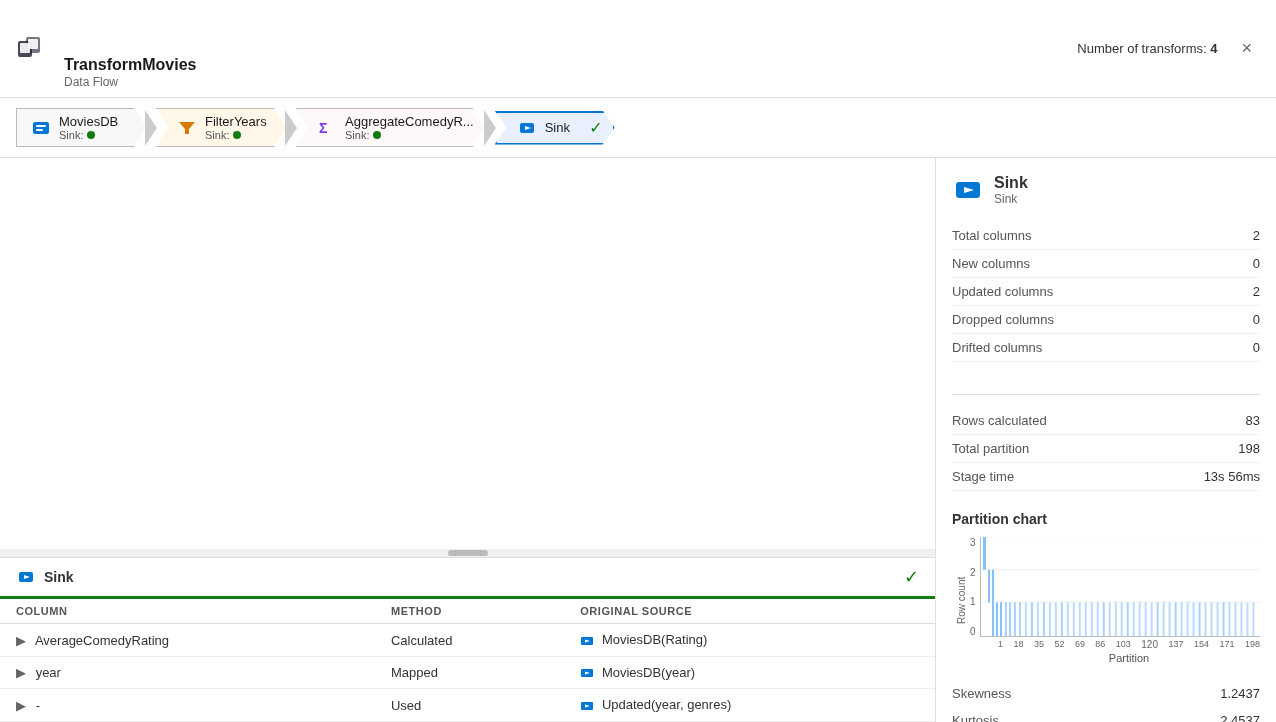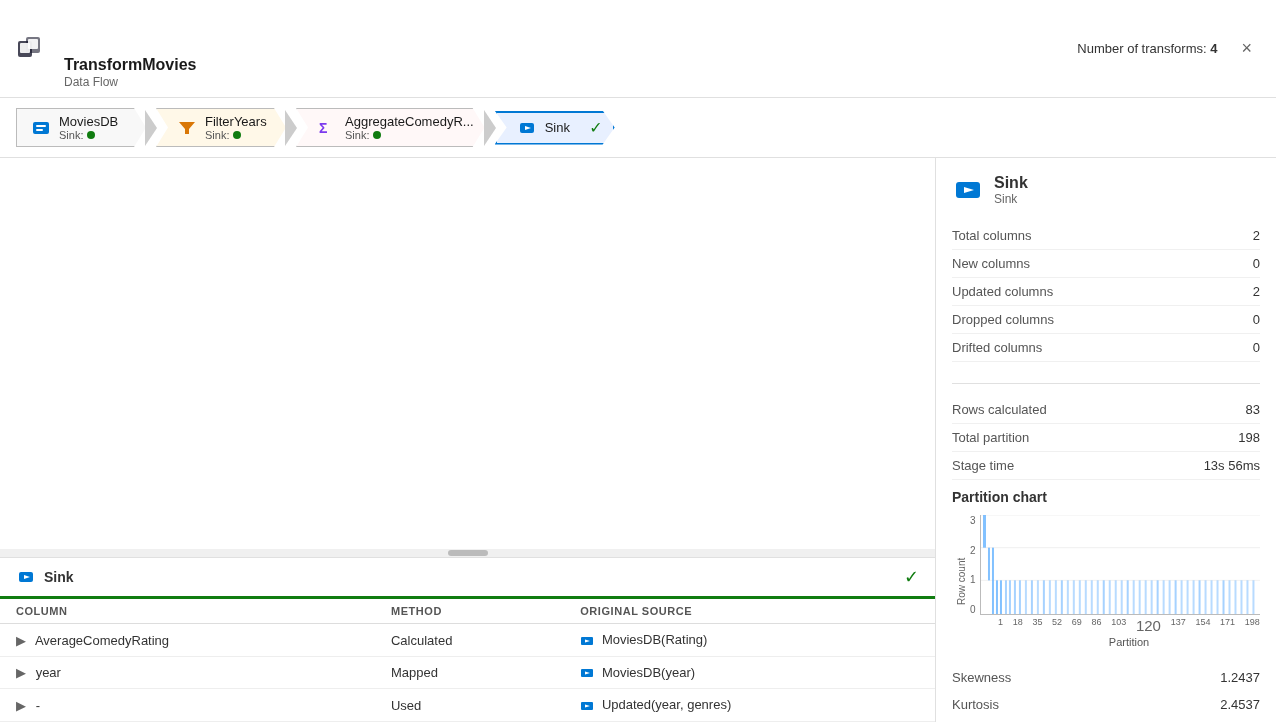--- a/index.html
+++ b/index.html
@@ -51,21 +51,21 @@
     .col-expand { color: #666; cursor: pointer; margin-right: 6px; }
     .source-icon { width: 14px; height: 14px; display: inline-block; margin-right: 4px; vertical-align: middle; }
 
     
     .right-panel { width: 340px; background: #fff; display: flex; flex-direction: column; overflow-y: auto; padding: 16px; }
     .panel-header { display: flex; align-items: center; margin-bottom: 16px; }
     .panel-icon { width: 32px; height: 32px; margin-right: 10px; display: flex; align-items: center; justify-content: center; }
     .panel-title { font-size: 16px; font-weight: 600; }
     .panel-subtitle { font-size: 12px; color: #666; }
 
-    .stats-section { margin-bottom: 9px; }
+    .stats-section { margin-bottom: 20px; }
     .stat-row { display: flex; justify-content: space-between; padding: 6px 0; border-bottom: 1px solid #f0f0f0; }
     .stat-label { color: #555; font-size: 13px; }
     .stat-value { font-weight: 400; font-size: 13px; }
     .divider { border: none; border-top: 1px solid #e0e0e0; margin: 12px 0; }
 
     .section-title { font-size: 14px; font-weight: 600; margin-bottom: 10px; }
 
     
     .chart-container { margin-bottom: 16px; }
 
@@ -381,21 +381,21 @@
           </div>
 
           <div style="display:flex;justify-content:space-between;padding-left:28px;margin-top:2px;">
             <span style="font-size:9px;color:#666;">1</span>
             <span style="font-size:9px;color:#666;">18</span>
             <span style="font-size:9px;color:#666;">35</span>
             <span style="font-size:9px;color:#666;">52</span>
             <span style="font-size:9px;color:#666;">69</span>
             <span style="font-size:9px;color:#666;">86</span>
             <span style="font-size:9px;color:#666;">103</span>
-            <span style="font-size:15px;color:#666;">120</span>
+            <span style="font-size:10px;color:#666;">120</span>
             <span style="font-size:9px;color:#666;">137</span>
             <span style="font-size:9px;color:#666;">154</span>
             <span style="font-size:9px;color:#666;">171</span>
             <span style="font-size:9px;color:#666;">198</span>
           </div>
           <div style="text-align:center;font-size:11px;color:#555;padding-left:28px;margin-top:2px;">Partition</div>
         </div>
       </div>
     </div>
 

